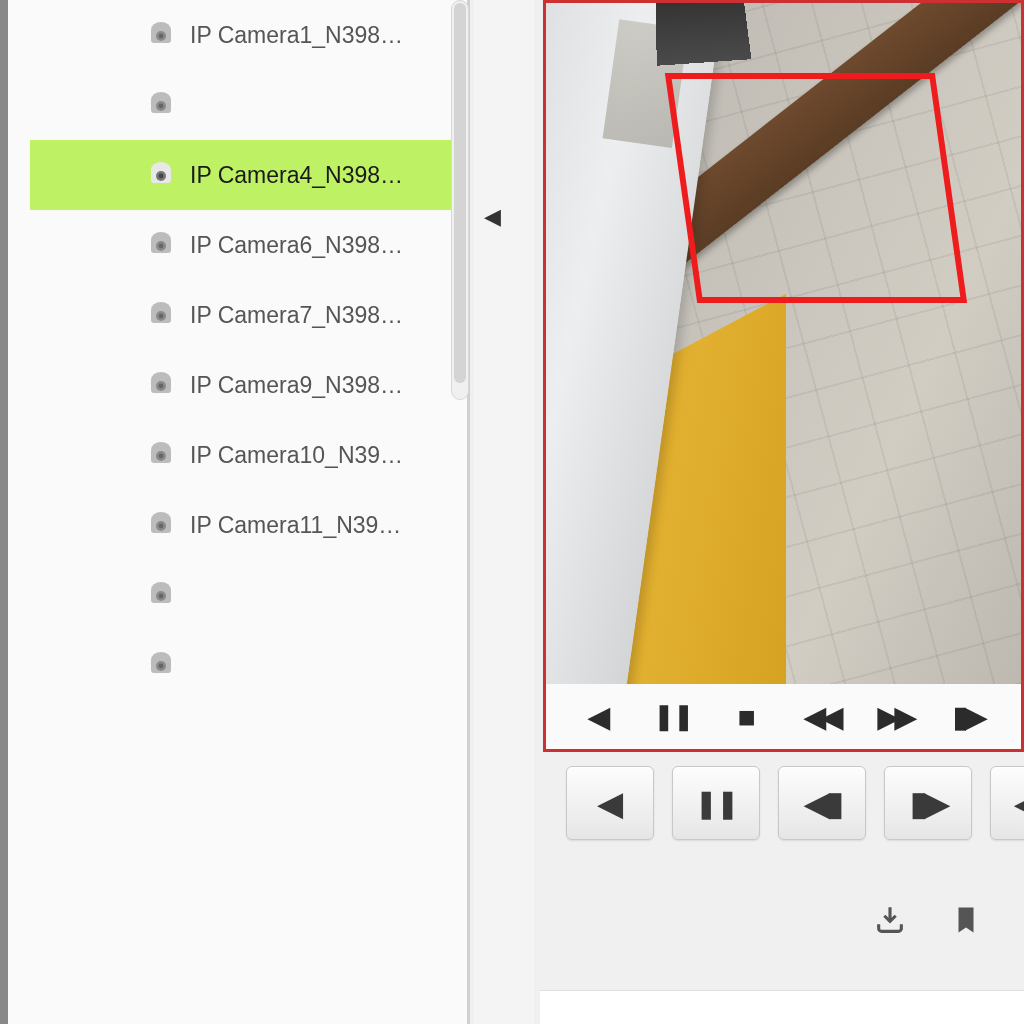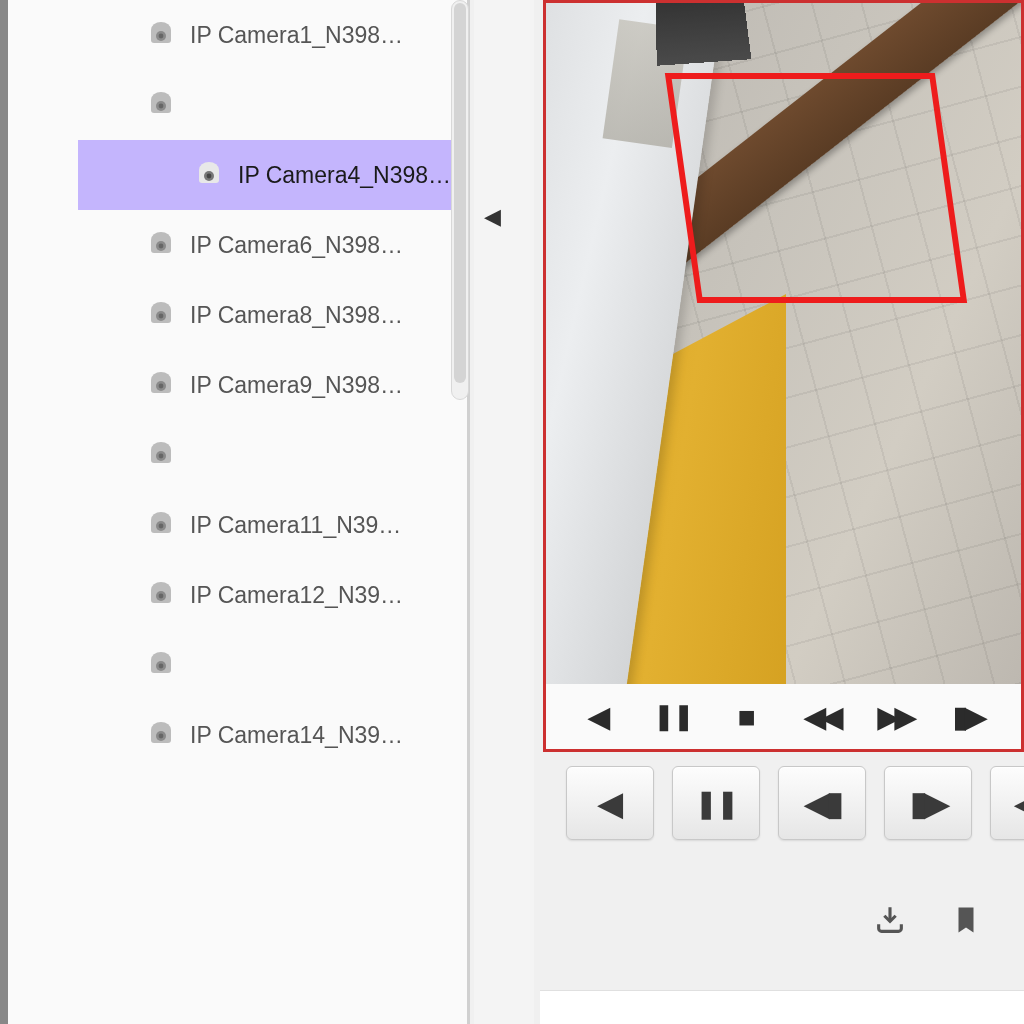--- a/index.html
+++ b/index.html
@@ -38,23 +38,22 @@
 }
 .camera-item .icon {
   position: absolute;
   left: 115px;
   margin-left: 0;
 }
 .camera-item .label {
   margin-left: 50px;
 }
 .camera-item.selected {
-  background: #c4b5fd;
+  background: #bef264;
   color: #1a1a1a;
-  margin-left: 48px;
 }
 .camera-icon {
   width: 32px; height: 28px;
   display: inline-block;
   position: relative;
 }
 .camera-icon svg { width: 32px; height: 28px; }
 .scrollbar-track {
   position: absolute;
   right: -2px; top: 0;
@@ -243,73 +242,64 @@
 </svg></span>
     <span class="label">IP Camera6_N398…</span>
       </div>
       <div class="camera-item">
     <span class="camera-icon icon">
 <svg viewBox="0 0 32 28">
   <path d="M6 9 a10 8 0 0 1 20 0 v10 a3 3 0 0 1 -3 3 h-14 a3 3 0 0 1 -3 -3 z" fill="#bcbcbc"></path>
   <circle cx="16" cy="15" r="5" fill="#8a8a8a"></circle>
   <circle cx="16" cy="15" r="2.4" fill="#666"></circle>
 </svg></span>
-    <span class="label">IP Camera8_N398…</span>
+    <span class="label">IP Camera7_N398…</span>
       </div>
       <div class="camera-item">
     <span class="camera-icon icon">
 <svg viewBox="0 0 32 28">
   <path d="M6 9 a10 8 0 0 1 20 0 v10 a3 3 0 0 1 -3 3 h-14 a3 3 0 0 1 -3 -3 z" fill="#bcbcbc"></path>
   <circle cx="16" cy="15" r="5" fill="#8a8a8a"></circle>
   <circle cx="16" cy="15" r="2.4" fill="#666"></circle>
 </svg></span>
     <span class="label">IP Camera9_N398…</span>
       </div>
       <div class="camera-item">
     <span class="camera-icon icon">
 <svg viewBox="0 0 32 28">
   <path d="M6 9 a10 8 0 0 1 20 0 v10 a3 3 0 0 1 -3 3 h-14 a3 3 0 0 1 -3 -3 z" fill="#bcbcbc"></path>
   <circle cx="16" cy="15" r="5" fill="#8a8a8a"></circle>
   <circle cx="16" cy="15" r="2.4" fill="#666"></circle>
 </svg></span>
+    <span class="label">IP Camera10_N39…</span>
       </div>
       <div class="camera-item">
     <span class="camera-icon icon">
 <svg viewBox="0 0 32 28">
   <path d="M6 9 a10 8 0 0 1 20 0 v10 a3 3 0 0 1 -3 3 h-14 a3 3 0 0 1 -3 -3 z" fill="#bcbcbc"></path>
   <circle cx="16" cy="15" r="5" fill="#8a8a8a"></circle>
   <circle cx="16" cy="15" r="2.4" fill="#666"></circle>
 </svg></span>
     <span class="label">IP Camera11_N39…</span>
       </div>
       <div class="camera-item">
     <span class="camera-icon icon">
 <svg viewBox="0 0 32 28">
   <path d="M6 9 a10 8 0 0 1 20 0 v10 a3 3 0 0 1 -3 3 h-14 a3 3 0 0 1 -3 -3 z" fill="#bcbcbc"></path>
   <circle cx="16" cy="15" r="5" fill="#8a8a8a"></circle>
   <circle cx="16" cy="15" r="2.4" fill="#666"></circle>
 </svg></span>
-    <span class="label">IP Camera12_N39…</span>
-      </div>
-      <div class="camera-item">
-    <span class="camera-icon icon">
-<svg viewBox="0 0 32 28">
-  <path d="M6 9 a10 8 0 0 1 20 0 v10 a3 3 0 0 1 -3 3 h-14 a3 3 0 0 1 -3 -3 z" fill="#bcbcbc"></path>
-  <circle cx="16" cy="15" r="5" fill="#8a8a8a"></circle>
-  <circle cx="16" cy="15" r="2.4" fill="#666"></circle>
-</svg></span>
-      </div>
-      <div class="camera-item">
-    <span class="camera-icon icon">
-<svg viewBox="0 0 32 28">
-  <path d="M6 9 a10 8 0 0 1 20 0 v10 a3 3 0 0 1 -3 3 h-14 a3 3 0 0 1 -3 -3 z" fill="#bcbcbc"></path>
-  <circle cx="16" cy="15" r="5" fill="#8a8a8a"></circle>
-  <circle cx="16" cy="15" r="2.4" fill="#666"></circle>
-</svg></span>
-    <span class="label">IP Camera14_N39…</span>
+      </div>
+      <div class="camera-item">
+    <span class="camera-icon icon">
+<svg viewBox="0 0 32 28">
+  <path d="M6 9 a10 8 0 0 1 20 0 v10 a3 3 0 0 1 -3 3 h-14 a3 3 0 0 1 -3 -3 z" fill="#bcbcbc"></path>
+  <circle cx="16" cy="15" r="5" fill="#8a8a8a"></circle>
+  <circle cx="16" cy="15" r="2.4" fill="#666"></circle>
+</svg></span>
       </div>
     </div>
   <div class="scrollbar-track">
     <div class="scrollbar-thumb"></div>
   </div>
 </div>
 
 <div class="divider">
   <div class="collapse-arrow">◀</div>
 </div>

